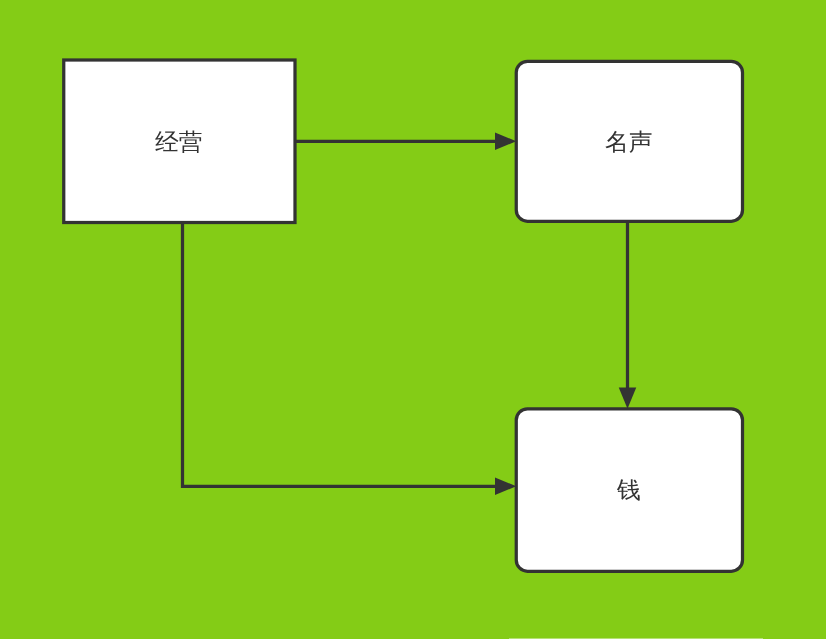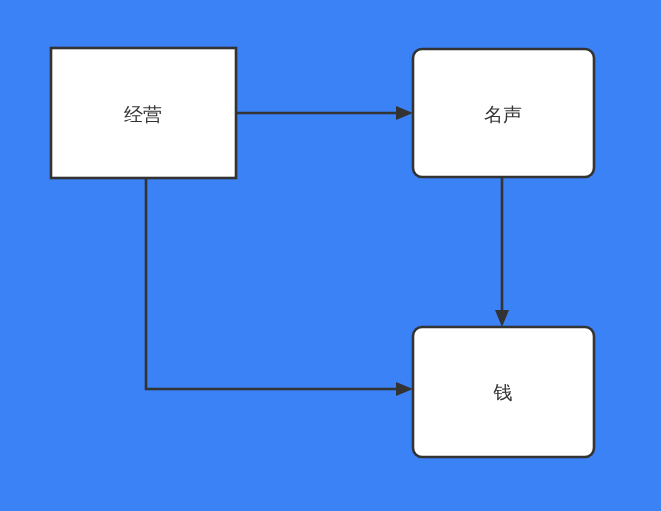--- a/index.html
+++ b/index.html
@@ -7,21 +7,21 @@
     padding: 0;
     background: #ffffff;
   }
   body {
     font-family: "DejaVu Sans", "Liberation Sans", sans-serif;
   }
   #canvas {
     position: relative;
     width: 661px;
     height: 511px;
-    background: #3b82f6;
+    background: #84cc16;
     overflow: hidden;
     text-decoration: underline;
   }
   #diagram-svg {
     position: absolute;
     left: 0;
     top: 0;
     width: 661px;
     height: 511px;
   }

